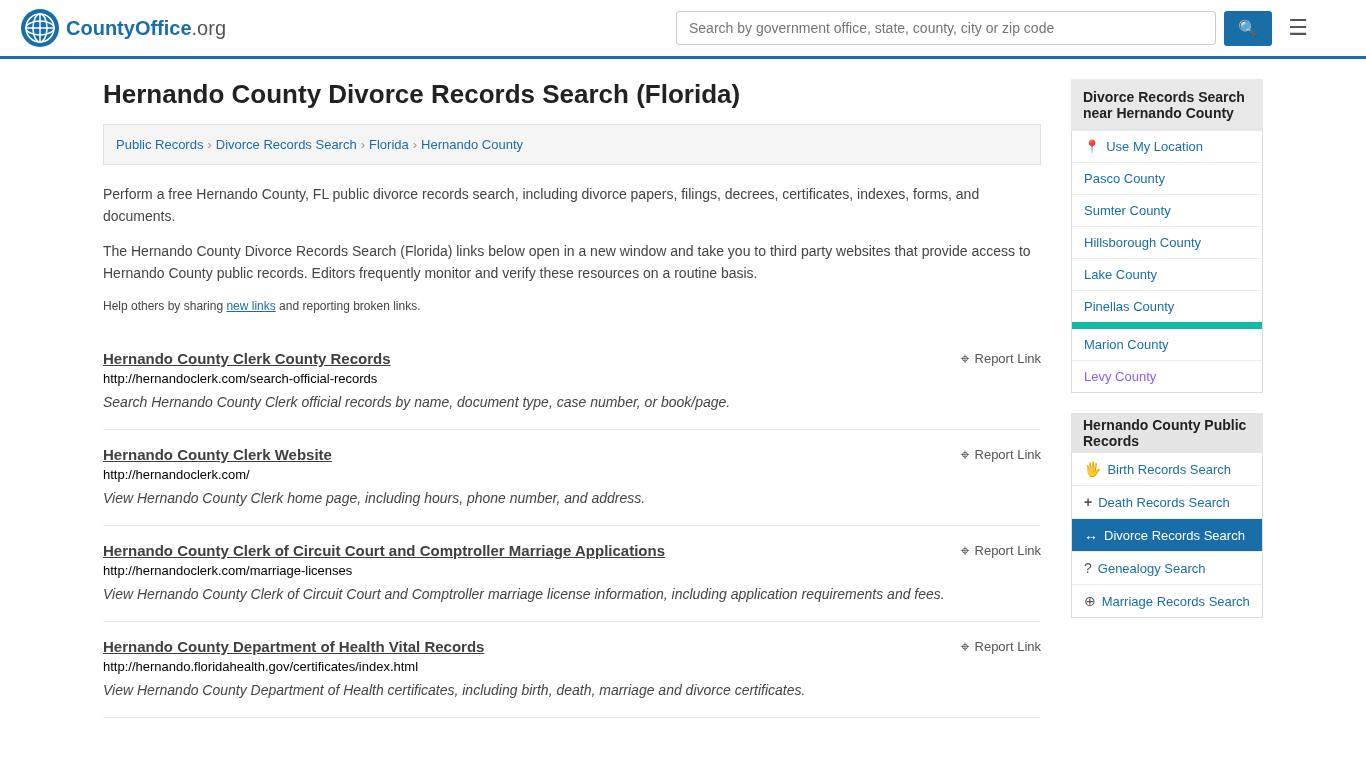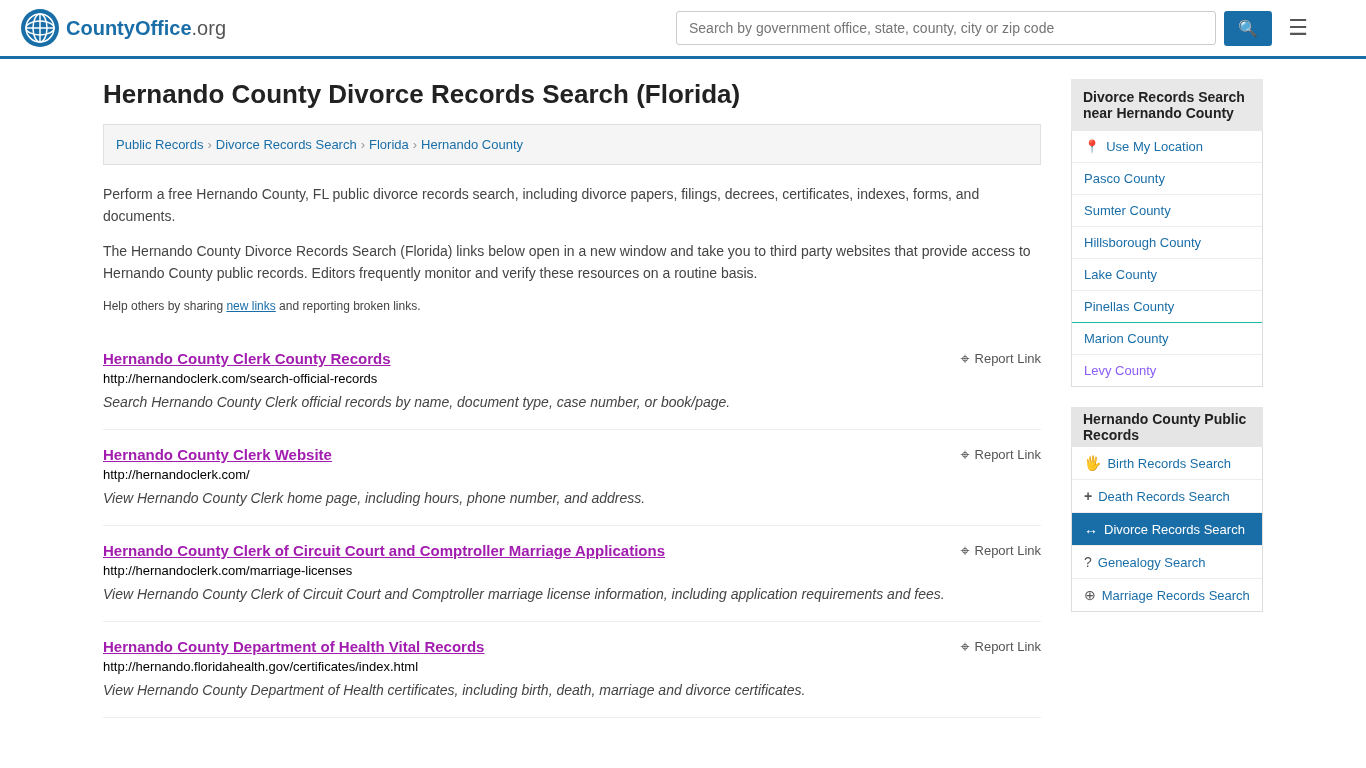--- a/index.html
+++ b/index.html
@@ -108,21 +108,21 @@
     }
     .result-header {
       display: flex;
       align-items: flex-start;
       justify-content: space-between;
       gap: 10px;
     }
     .result-title {
       font-size: 15px;
       font-weight: bold;
-      color: #a21caf;
+      color: #404040;
       text-decoration: underline;
       cursor: pointer;
     }
     .report-link {
       display: flex;
       align-items: center;
       gap: 5px;
       white-space: nowrap;
       font-size: 13px;
       color: #555;
@@ -310,21 +310,21 @@
         </li>
         <li style="border-bottom:1px solid #eee;">
           <a href="#" style="display:flex;align-items:center;padding:8px 12px;color:#1a6ea8;text-decoration:none;font-size:13px;">Sumter County</a>
         </li>
         <li style="border-bottom:1px solid #eee;">
           <a href="#" style="display:flex;align-items:center;padding:8px 12px;color:#1a6ea8;text-decoration:none;font-size:13px;">Hillsborough County</a>
         </li>
         <li style="border-bottom:1px solid #eee;">
           <a href="#" style="display:flex;align-items:center;padding:8px 12px;color:#1a6ea8;text-decoration:none;font-size:13px;">Lake County</a>
         </li>
-        <li style="border-bottom:1px solid #14b8a6;">
+        <li style="border-bottom:7px solid #14b8a6;">
           <a href="#" style="display:flex;align-items:center;padding:8px 12px;color:#1a6ea8;text-decoration:none;font-size:13px;">Pinellas County</a>
         </li>
         <li style="border-bottom:1px solid #eee;">
           <a href="#" style="display:flex;align-items:center;padding:8px 12px;color:#1a6ea8;text-decoration:none;font-size:13px;">Marion County</a>
         </li>
         <li>
           <a href="#" style="display:flex;align-items:center;padding:8px 12px;color:#8b5cf6;text-decoration:none;font-size:13px;">Levy County</a>
         </li>
       </ul>
     </div>

